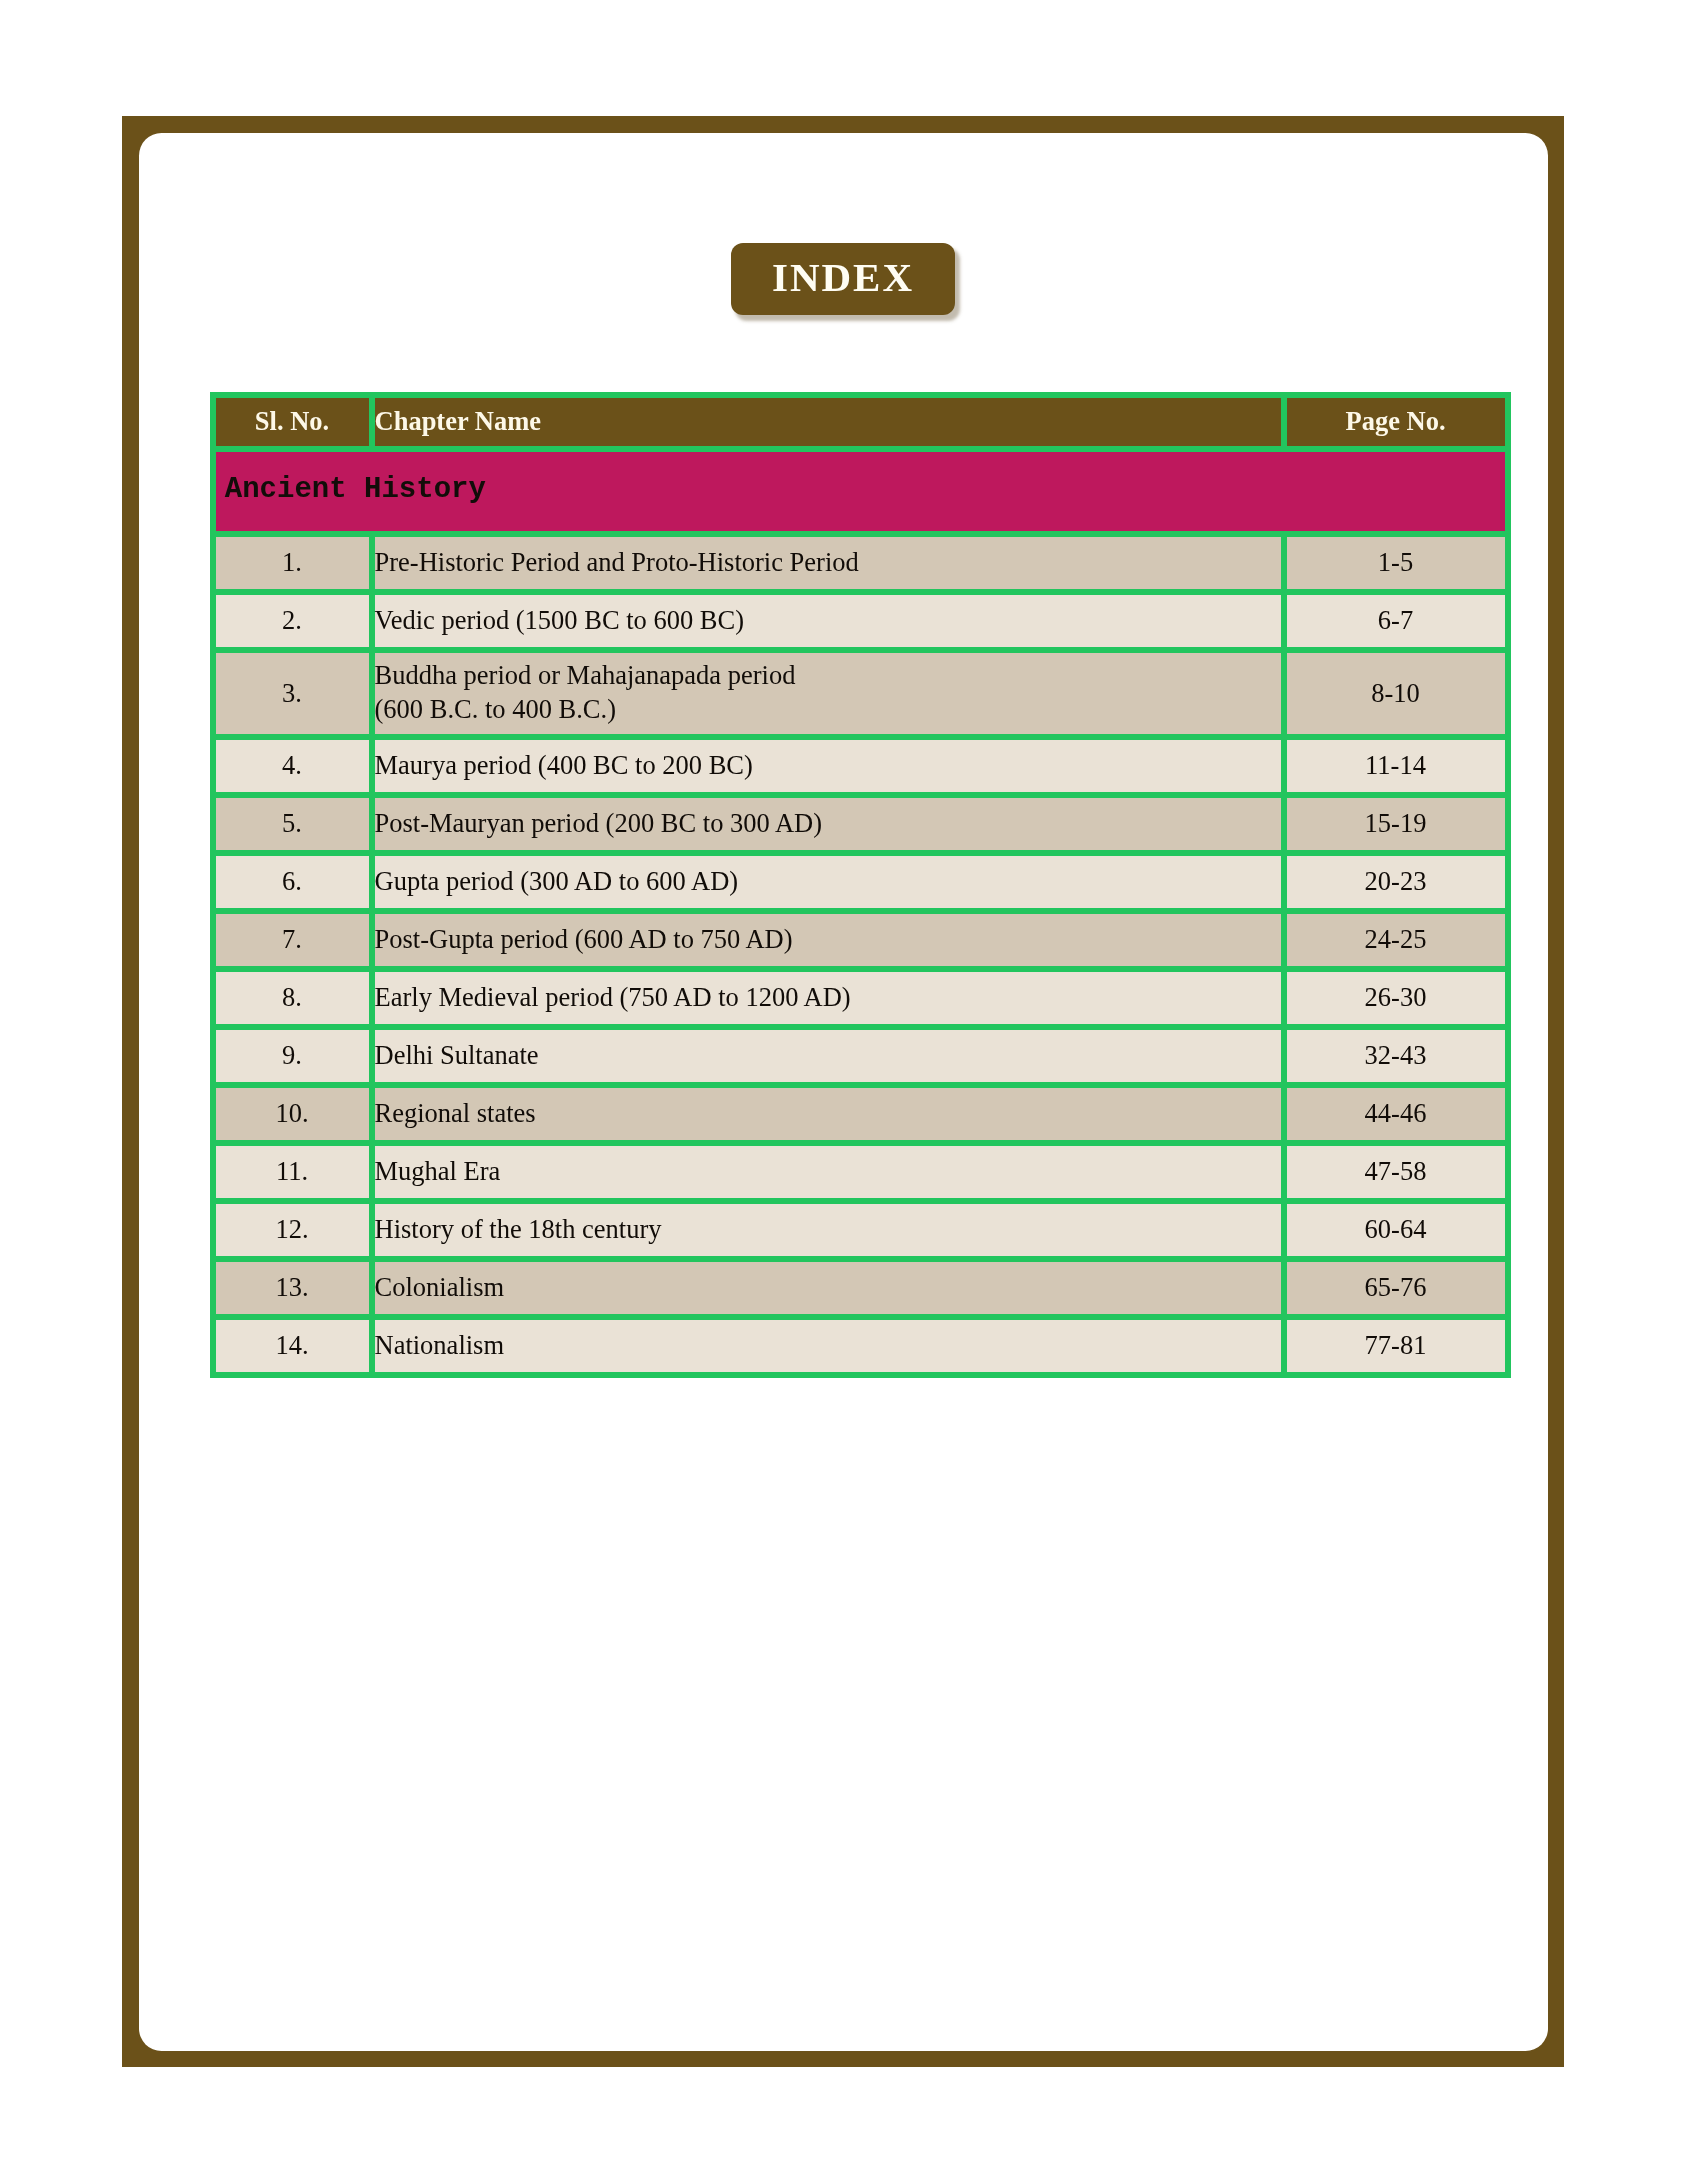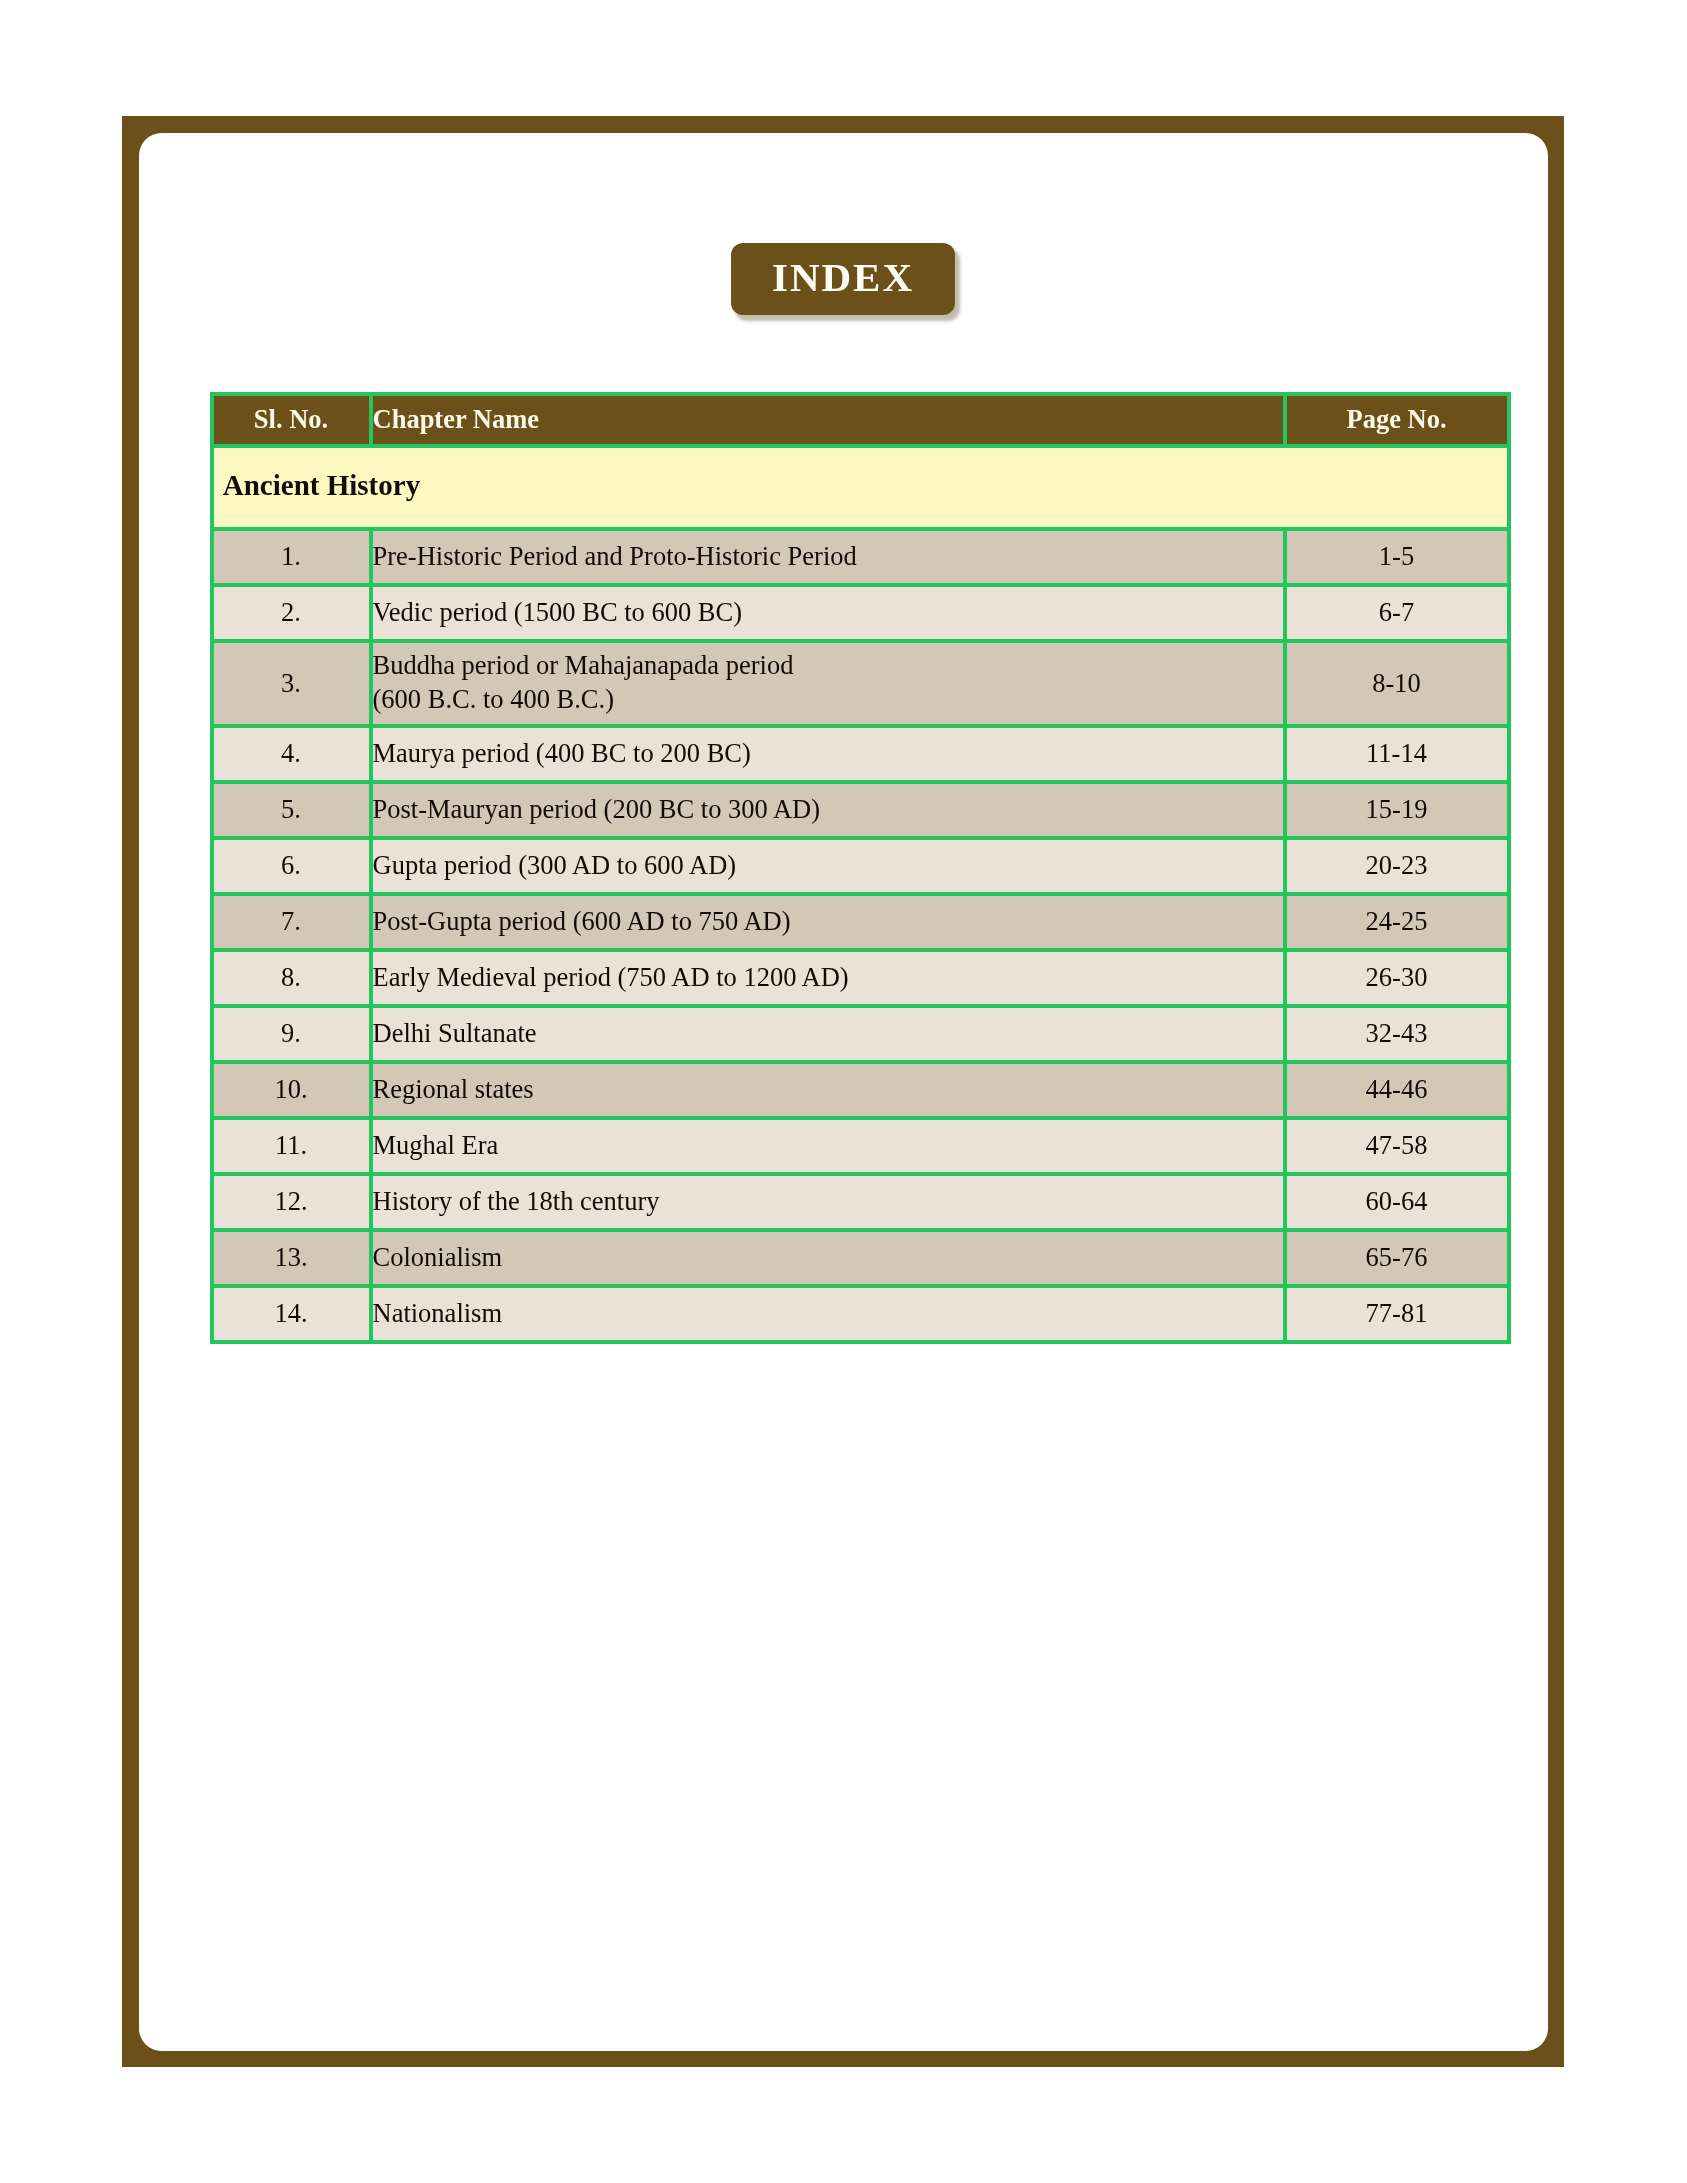--- a/index.html
+++ b/index.html
@@ -63,21 +63,21 @@
     top: 259px;
     width: 1301px;
   }
   table.index-table {
     border-collapse: collapse;
     width: 100%;
     table-layout: fixed;
     border: 2px solid #1b1410;
   }
   table.index-table td, table.index-table th {
-    border: 4px solid #22c55e;
+    border: 6px solid #22c55e;
     padding: 0;
     vertical-align: middle;
   }
 
   col.c-sl   { width: 159px; }
   col.c-name { width: auto; }
   col.c-page { width: 224px; }
 
   thead th {
     background: #6B5119;
@@ -92,21 +92,21 @@
   th.h-page { text-align: center; padding: 0 6.6px; }
 
   tr.section-row td {
     font-size: 29px;
     font-weight: bold;
     color: #120d09;
     padding: 9.3px 0 12px 9.3px;
     height: 58px;
     text-align: left;
   }
-  tr.section-row.tone-light td { background: #fef9c3; }
+  tr.section-row.tone-light td { background: #be185d; font-family: Liberation Mono, monospace; }
   tr.section-row.tone-dark  td { background: #D3C7B5; }
 
   tr.chapter-row td {
     font-size: 26.5px;
     color: #110c08;
     height: 52px;
   }
   tr.chapter-row.tone-dark  td { background: #D3C7B5; }
   tr.chapter-row.tone-light td { background: #EAE2D6; }
 

